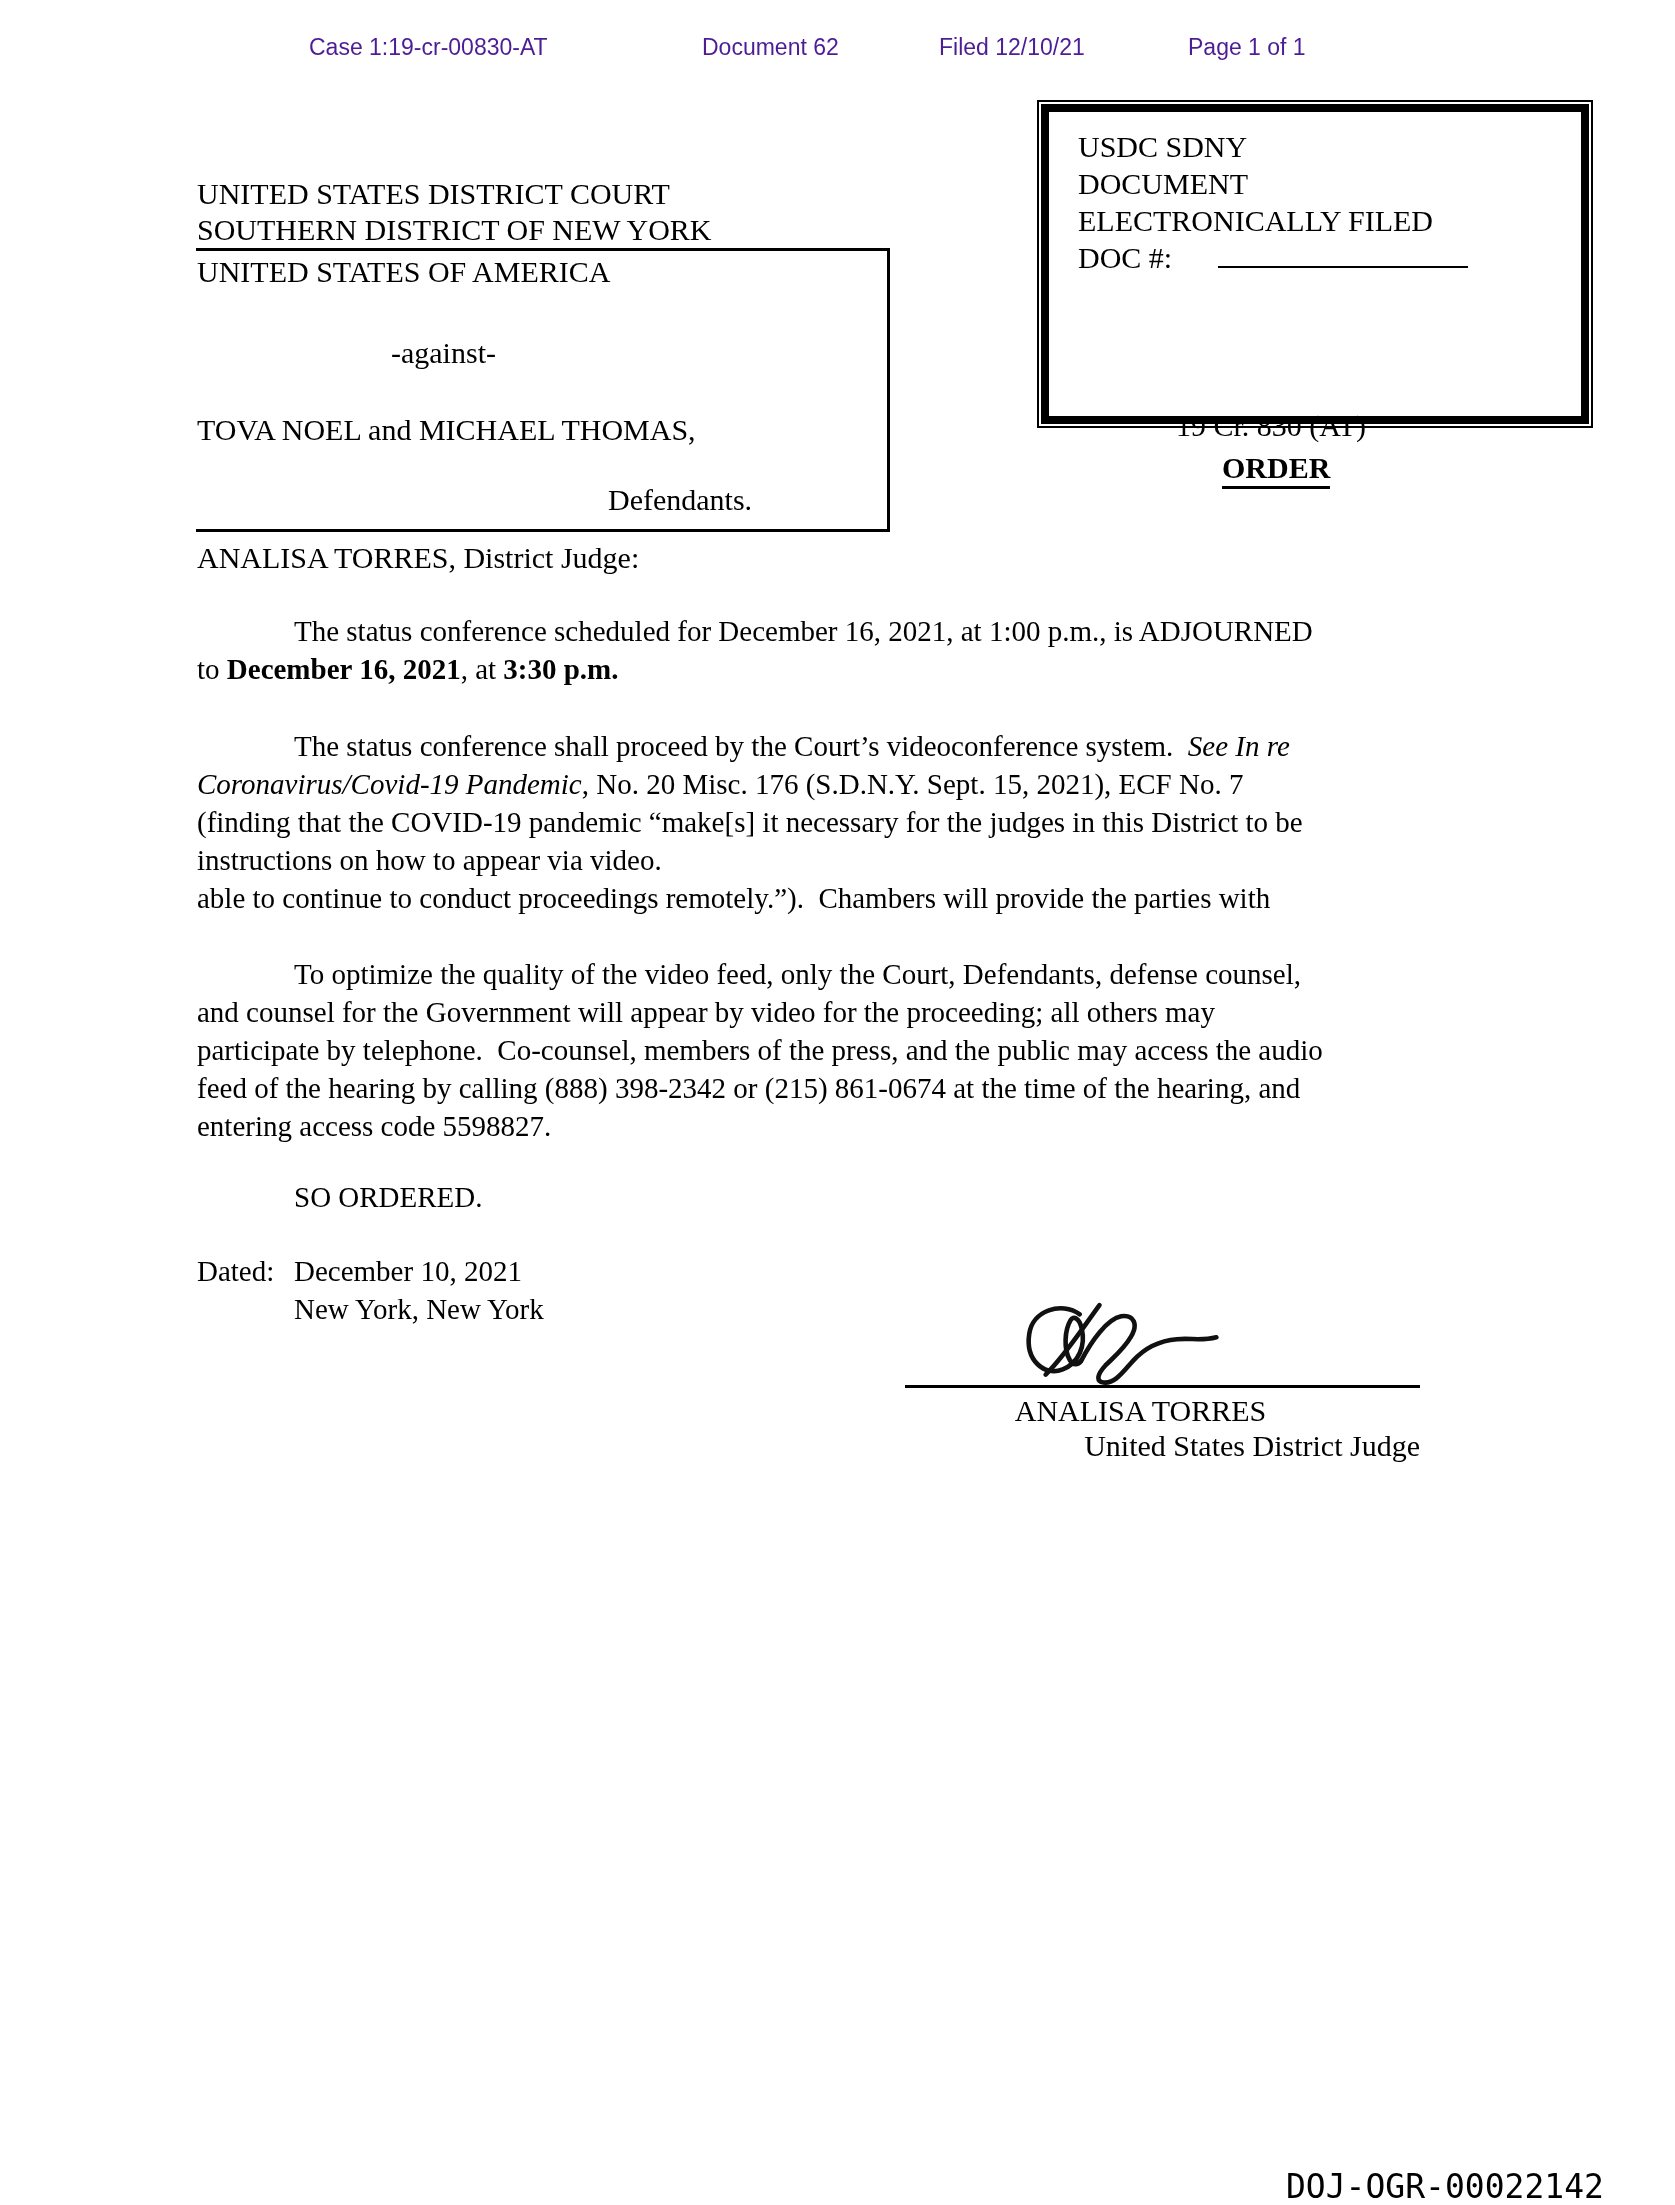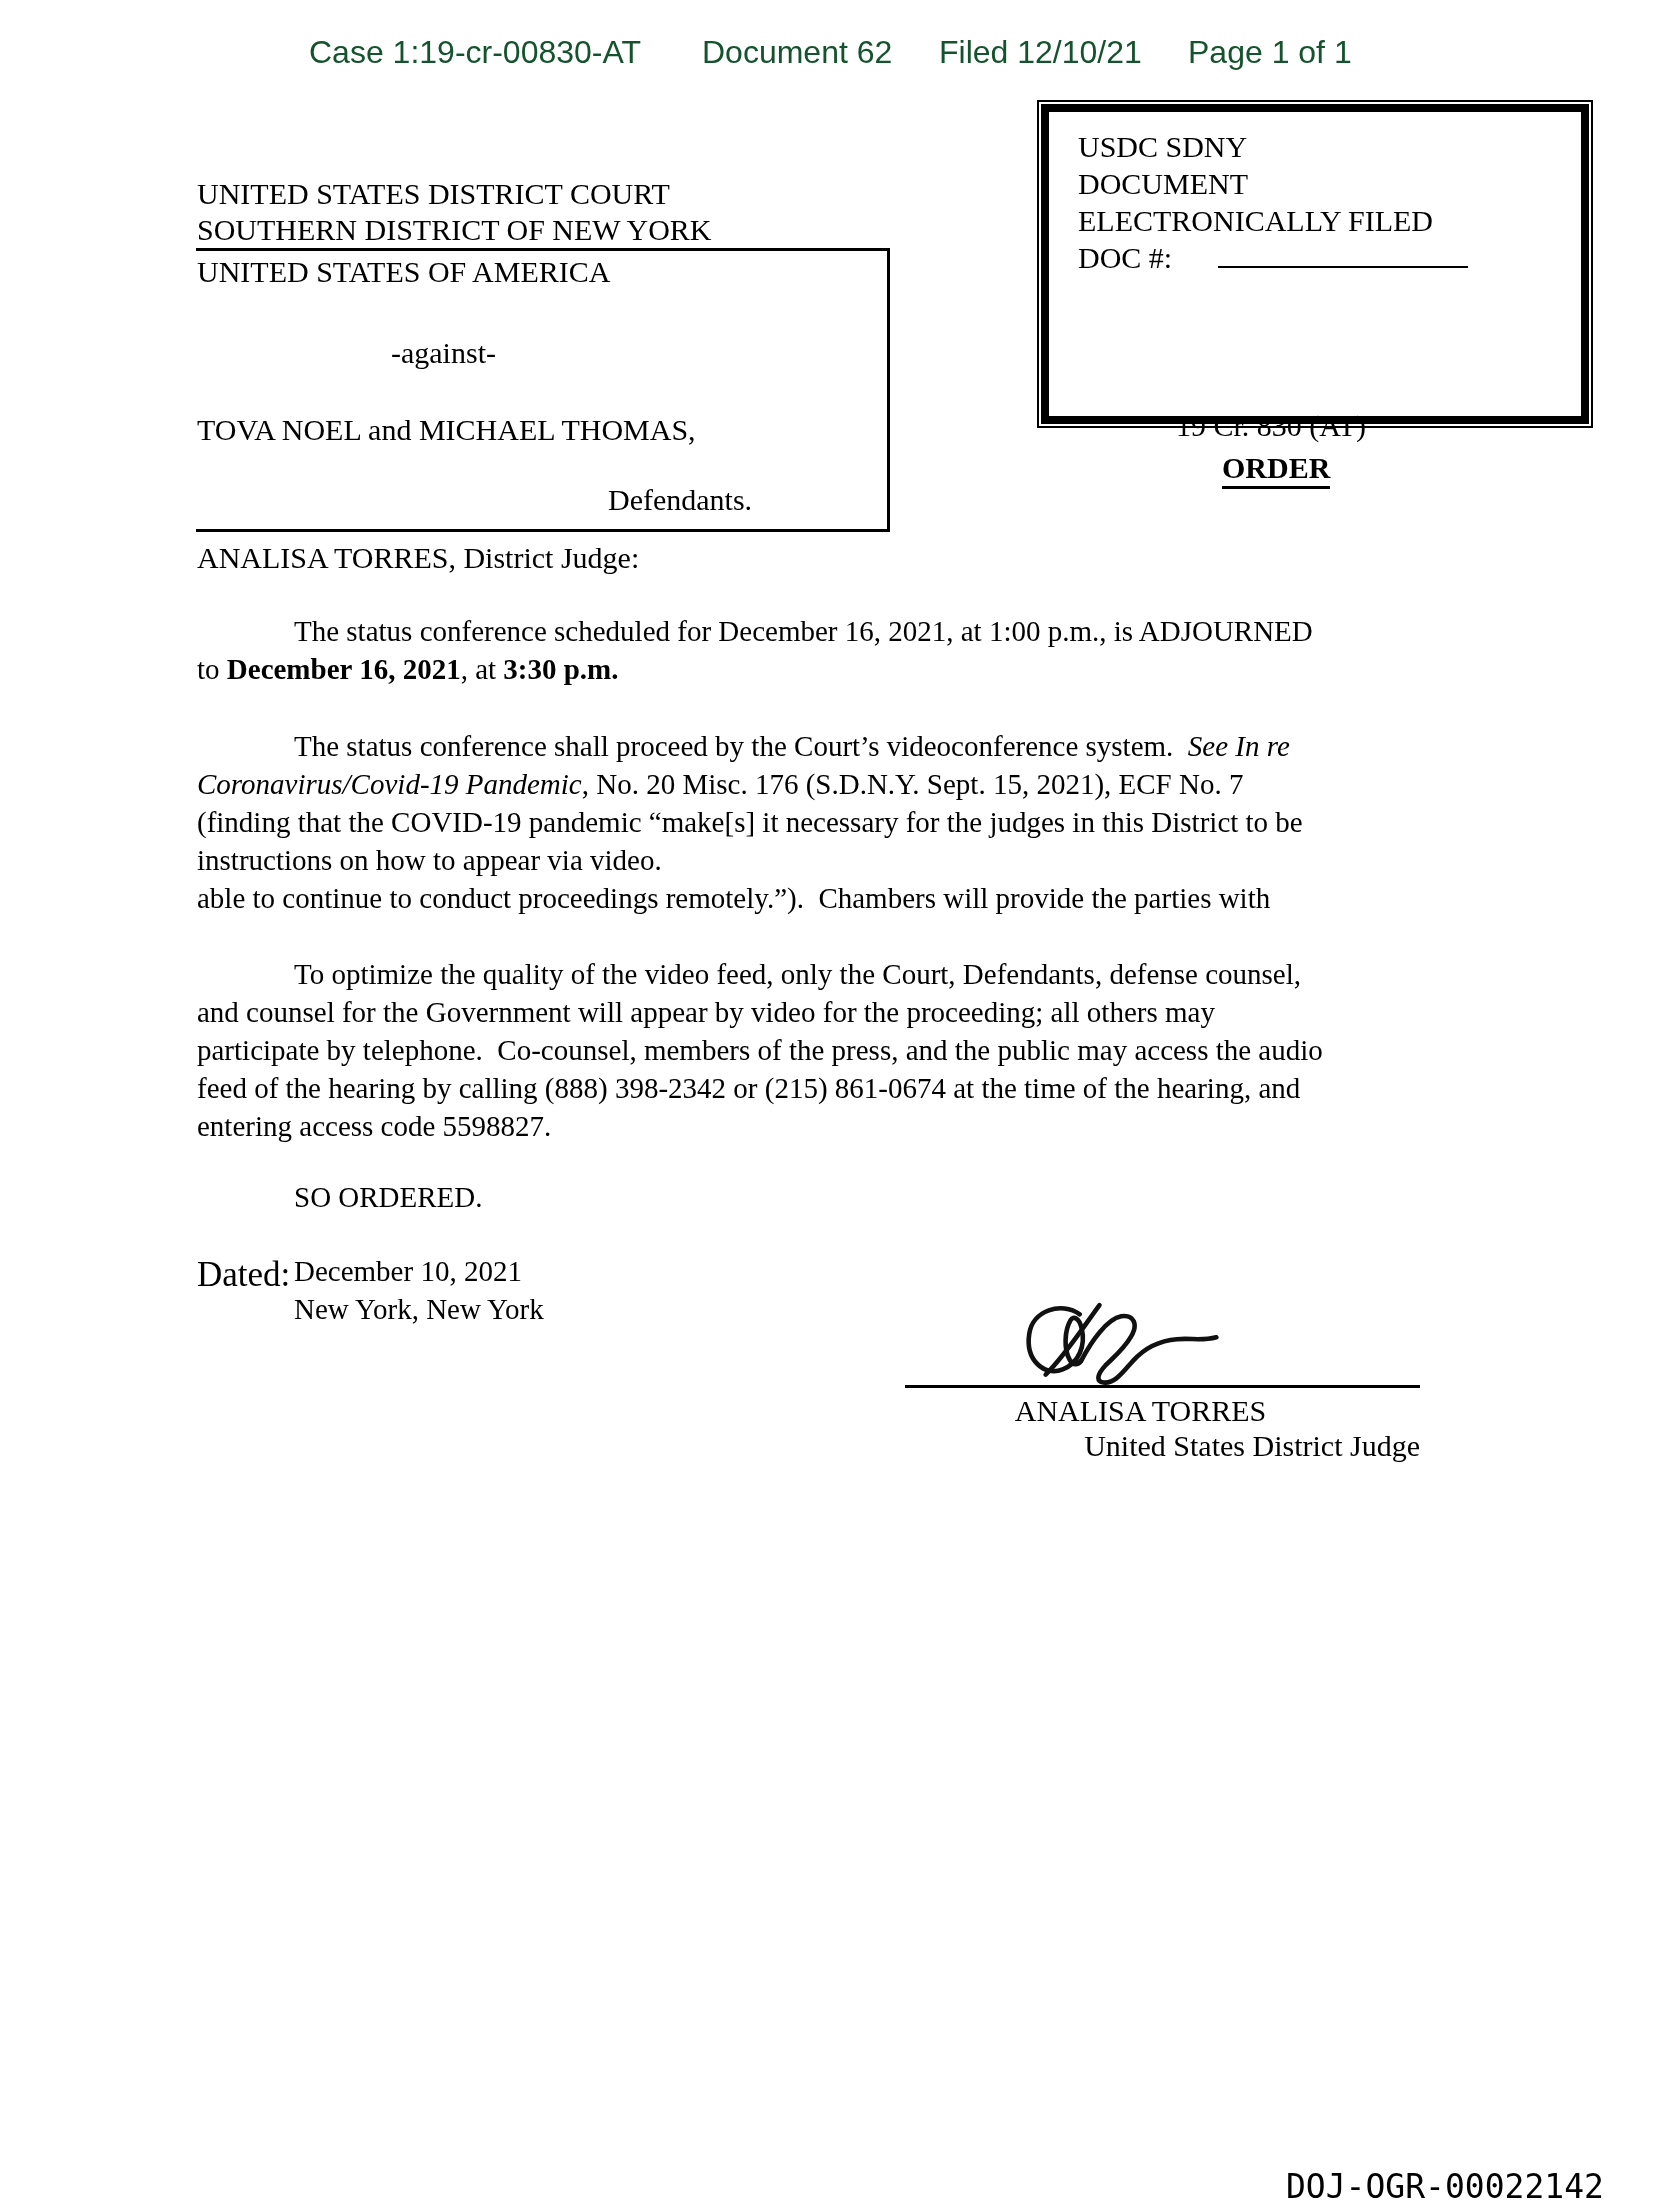--- a/index.html
+++ b/index.html
@@ -6,21 +6,21 @@
   body{
     width:1675px;height:2205px;position:relative;background:#ffffff;
     font-family:"Liberation Serif", serif;color:#000;
     -webkit-font-smoothing:antialiased;
   }
   .abs{position:absolute;}
   .rule{position:absolute;background:#000;}
   
   .hdr{
     position:absolute;top:34px;font-family:"Liberation Sans", sans-serif;
-    font-size:32px;color:#14532d;white-space:pre;
+    font-size:23px;color:#4c1d95;white-space:pre;
   }
   
   .stamp{
     position:absolute;left:1037px;top:100px;width:556px;height:328px;
     border:2.6px solid #000;box-sizing:border-box;
   }
   .stamp-inner{
     position:absolute;left:2px;top:2px;right:2px;bottom:2px;
     border:8.5px solid #000;box-sizing:border-box;
     padding:16px 10.5px 0 29px;
@@ -98,21 +98,21 @@
 <div class="body-par" style="top:955px">
   <div class="line indent">To optimize the quality of the video feed, only the Court, Defendants, defense counsel,</div>
   <div class="line">and counsel for the Government will appear by video for the proceeding; all others may</div>
   <div class="line">participate by telephone.  Co-counsel, members of the press, and the public may access the audio</div>
   <div class="line">feed of the hearing by calling (888) 398-2342 or (215) 861-0674 at the time of the hearing, and</div>
   <div class="line">entering access code 5598827.</div>
 </div>
 
 <div class="cap" style="left:294px;top:1181px;font-size:29px">SO ORDERED.</div>
 
-<div class="cap" style="left:197px;top:1255px;font-size:35px">Dated:</div>
+<div class="cap" style="left:197px;top:1255px;font-size:29px">Dated:</div>
 <div class="cap" style="left:294px;top:1255px;font-size:29px">December 10, 2021</div>
 <div class="cap" style="left:294px;top:1293px;font-size:29px">New York, New York</div>
 
 <svg class="abs" style="left:1022px;top:1299px" width="197" height="87" viewBox="0 0 300 130" aria-hidden="true">
   <g fill="none" stroke="#111" stroke-width="7" stroke-linecap="round">
     <path d="M 88 22 C 60 2, 16 16, 11 52 C 5 92, 34 117, 62 106 C 87 96, 97 69, 91 44 C 87 27, 78 24, 74 31 C 65 46, 63 75, 73 92 C 78 100, 85 100, 90 93"></path>
     <path d="M 118 8 C 100 32, 68 82, 36 114"></path>
     <path d="M 90 93 C 106 62, 130 29, 151 25 C 171 22, 177 38, 166 56 C 155 75, 139 88, 127 100 C 115 113, 112 124, 124 126 C 141 128, 153 111, 169 93 C 187 73, 211 62, 236 60 C 258 58, 273 63, 296 57"></path>
   </g>
 </svg>

